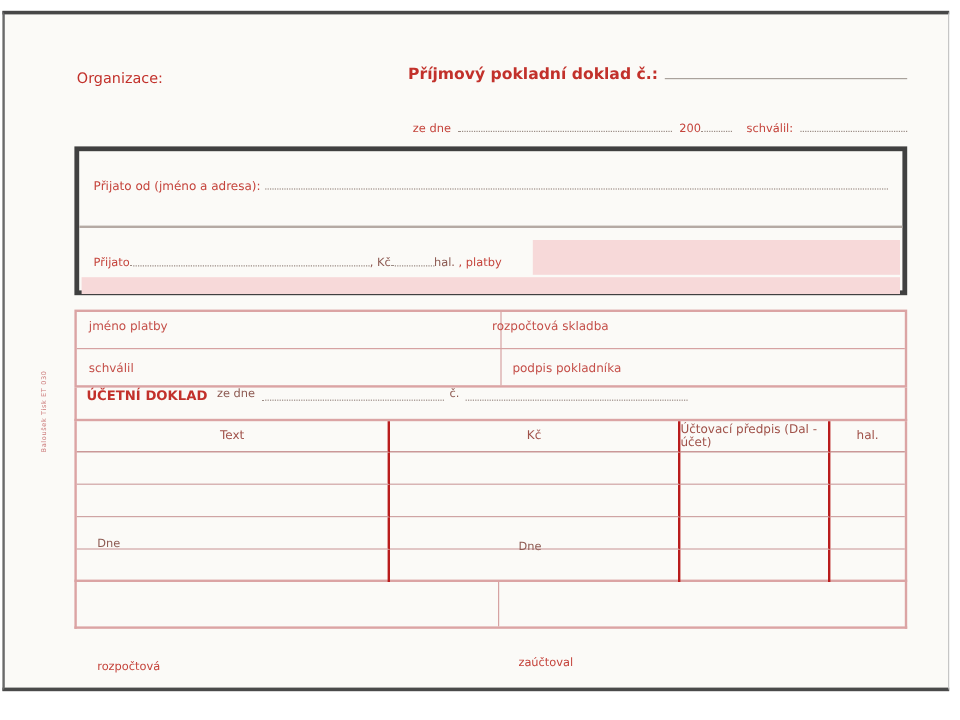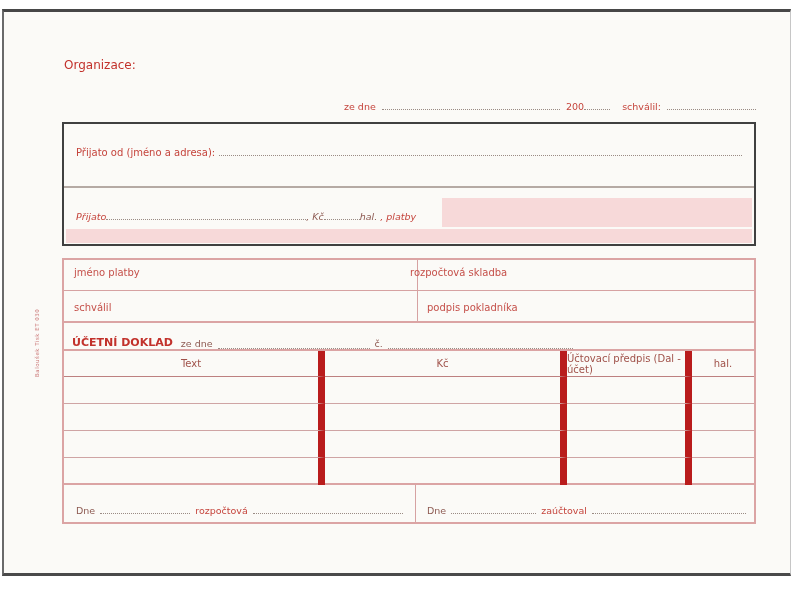--- a/index.html
+++ b/index.html
@@ -26,78 +26,82 @@
 
   
   .org-label{left:60px;top:46px;font-size:12px;font-weight:normal;color:#c2312b;}
   .title-row{left:336px;top:42px;right:34px;}
   .title-text{font-size:13px;font-weight:bold;color:#c2312b;white-space:nowrap;margin-right:6px;}
   .date-row{left:340px;top:86px;right:34px;font-size:9.5px;color:#c5443c;}
   .date-row .gap{width:6px;flex:0 0 auto;}
 
   
   .box{box-sizing:border-box;left:58px;width:694px;background:transparent;}
-  .box1{top:110px;height:124px;border:2px solid #404040;}
+  .box1{top:110px;height:124px;border:4px solid #404040;}
   .box2{top:246px;height:65px;border:2px solid #dba4a4;}
   .box3{top:311px;height:28px;border:2px solid #dba4a4;border-top:none;}
   .tablebox{top:339px;height:134px;border:2px solid #dba4a4;border-top:none;}
   .box4{top:473px;height:39px;border:2px solid #dba4a4;border-top:none;}
 
   
   .received-from-row{left:12px;right:12px;top:20px;}
   .received-from-row .t{white-space:nowrap;margin-right:4px;}
   .midline{left:0;right:0;top:62px;border-bottom:2px solid #b5aaa4;height:0;}
   .pink-block{left:378px;right:2px;top:74px;height:29px;background:#f7d9d9;}
   .pink-band{left:2px;right:2px;top:105px;height:14px;background:#f7d9d9;}
   .received-row{left:12px;top:84px;width:372px;z-index:2;}
-  .received-row .t{white-space:nowrap;font-style:italic;}
+  .received-row .t{white-space:nowrap;}
   .received-row .dl1{flex:0 0 200px;}
   .received-row .dl2{flex:0 0 36px;}
 
   
   .vdiv{position:absolute;top:0;bottom:0;width:0;border-left:1.5px solid #d6a2a2;}
   .hdiv{position:absolute;left:0;right:0;height:0;border-top:1.5px solid #d6a2a2;}
   .cell-label{position:absolute;font-size:10px;color:#c5504a;white-space:nowrap;}
 
   
-  .acc-row{left:8px;top:0;height:100%;width:530px;display:flex;align-items:flex-end;}
+  .acc-row{left:8px;top:0;height:100%;width:530px;display:flex;align-items:flex-start;}
   .acc-title{font-size:11px;font-weight:bold;color:#c2312b;white-space:nowrap;margin-right:8px;}
   .acc-row .sm{white-space:nowrap;}
   .acc-dl1{flex:0 0 152px;border-bottom:1px dotted #9a8b84;height:10px;margin:0 5px;}
   .acc-dl2{flex:0 0 185px;border-bottom:1px dotted #9a8b84;height:10px;margin-left:5px;}
 
   
   .grid{display:grid;grid-template-columns:261px 242px 125px 1fr;grid-template-rows:26px 27px 27px 27px 27px;width:100%;height:100%;box-sizing:border-box;}
-  .tc{border-right:7px solid #b91c1c;border-bottom:1px solid #cfa4a4;box-sizing:border-box;}
+  .tc{border-right:2px solid #b91c1c;border-bottom:1px solid #cfa4a4;box-sizing:border-box;}
   .tc.lastcol{border-right:none;}
   .tc.lastrow{border-bottom:none;}
   .th{display:flex;align-items:center;justify-content:center;font-size:10px;color:#a0524a;border-bottom:1px solid #bd8080;}
 
   
   .fcell{position:absolute;top:0;bottom:0;display:flex;align-items:center;}
-  .fcell .inner{display:flex;align-items:baseline;width:100%;padding-top:12px;}
+  .fcell .inner{display:flex;align-items:baseline;width:100%;padding-top:12px;flex-direction:column;}
   .fcell .t{white-space:nowrap;font-size:9.5px;}
   .f-left{left:0;width:351px;}
   .f-right{left:351px;right:0;}
   .fdl{border-bottom:1px dotted #9a8b84;height:10px;}
 
   
   .vcode{
     left:30px;top:235px;height:130px;width:12px;
     font-size:5.5px;color:#cc7a7a;letter-spacing:0.5px;
     writing-mode:vertical-rl;transform:rotate(180deg);white-space:nowrap;overflow:hidden;
   }
 </style>
 </head>
 <body>
 
 <div class="frame">
 
   <div class="abs org-label">Organizace:</div>
 
+  <div class="abs title-row flexrow">
+    <span class="title-text">Příjmový pokladní doklad č.:</span>
+    <span class="dotline solid"></span>
+  </div>
 
   <div class="abs date-row flexrow">
     <span class="t">ze dne</span>
     <span class="gap"></span>
     <span class="dotline" style="flex:2 1 120px;"></span>
     <span class="gap"></span>
     <span class="t">200</span>
     <span class="dotline" style="flex:0 0 26px;"></span>
     <span class="gap" style="width:12px;"></span>
     <span class="t">schválil:</span>

